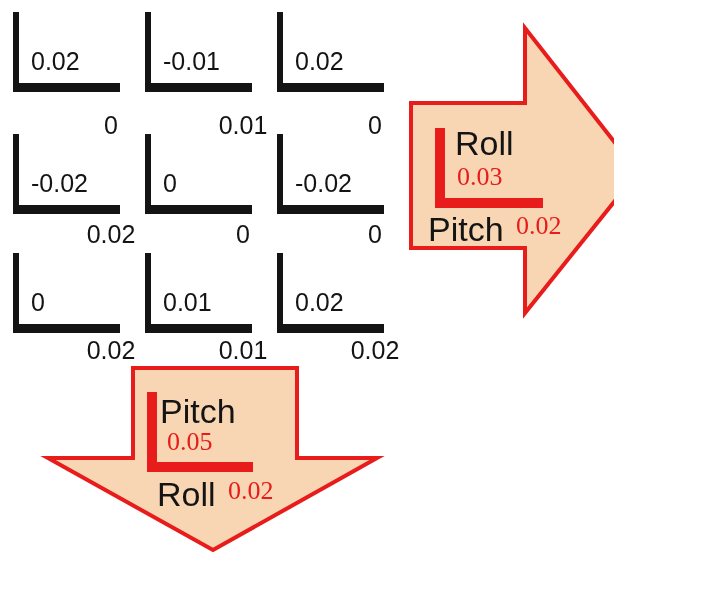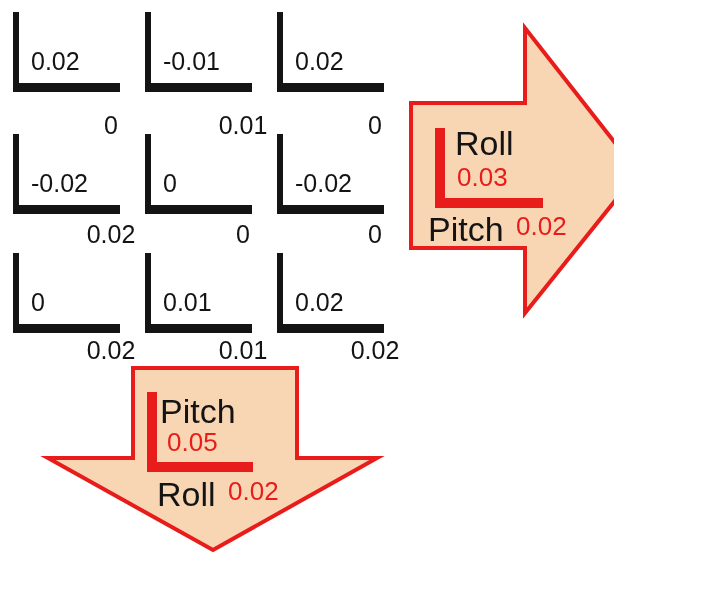--- a/index.html
+++ b/index.html
@@ -19,21 +19,21 @@
   .lshape{position:absolute;left:0;top:0;width:101px;height:71px;
     border-left:6px solid var(--ink);border-bottom:9px solid var(--ink);}
   .inside{position:absolute;left:18px;top:37px;font-size:25px;line-height:1;white-space:nowrap;}
   .below{position:absolute;left:48px;width:100px;text-align:center;font-size:25px;line-height:1;white-space:nowrap;}
   .r0 .below{top:101px}.r1 .below{top:88px}.r2 .below{top:85px}
   
   .arrow-svg{position:absolute;overflow:visible;}
   #x-arrow-svg{left:405px;top:23px;}
   #y-arrow-svg{left:43px;top:363px;}
   .label-big{position:absolute;font-size:34px;line-height:1;color:var(--ink);white-space:nowrap;}
-  .label-val{position:absolute;font-size:26px;line-height:1;color:var(--red);white-space:nowrap;}
+  .label-val{position:absolute;font-size:26px;line-height:1;color:var(--red);white-space:nowrap;font-family:Liberation Serif, serif;}
   .label-axis{position:absolute;font-size:26px;line-height:1;color:var(--ink);white-space:nowrap;}
 </style>
 </head>
 <body>
 
 <div id="stage">
 
   <div class="cell r0 c0">
     <div class="lshape"></div>
     <div class="inside">0.02</div>

